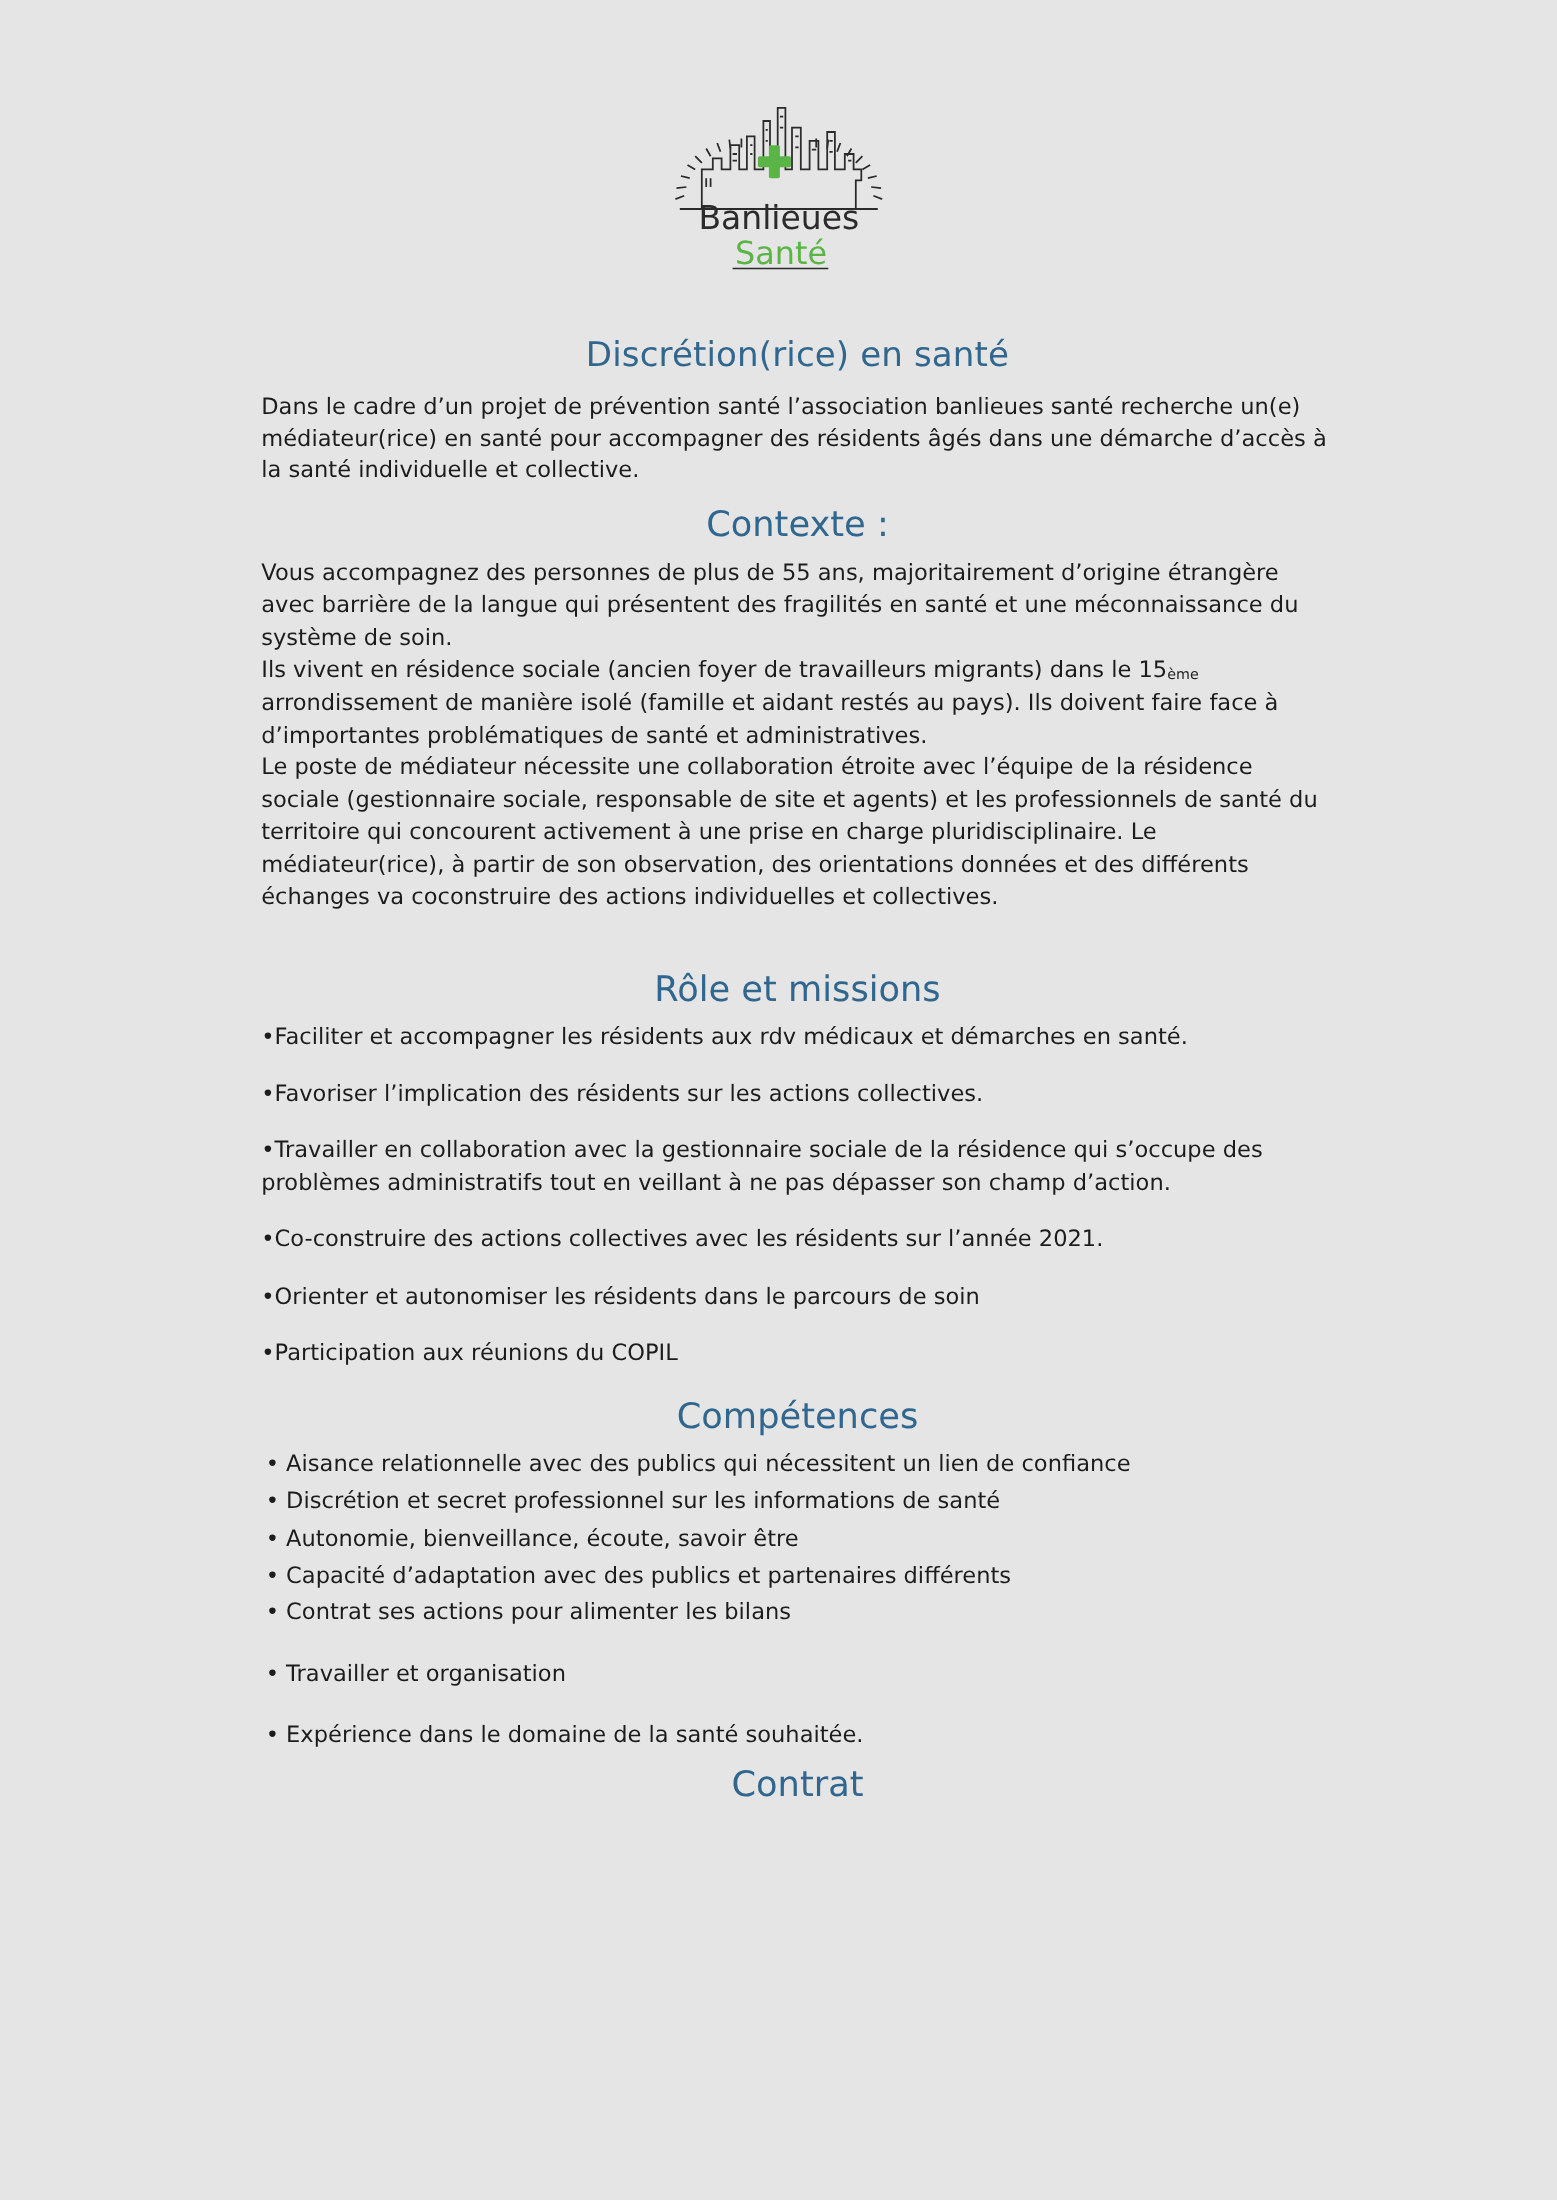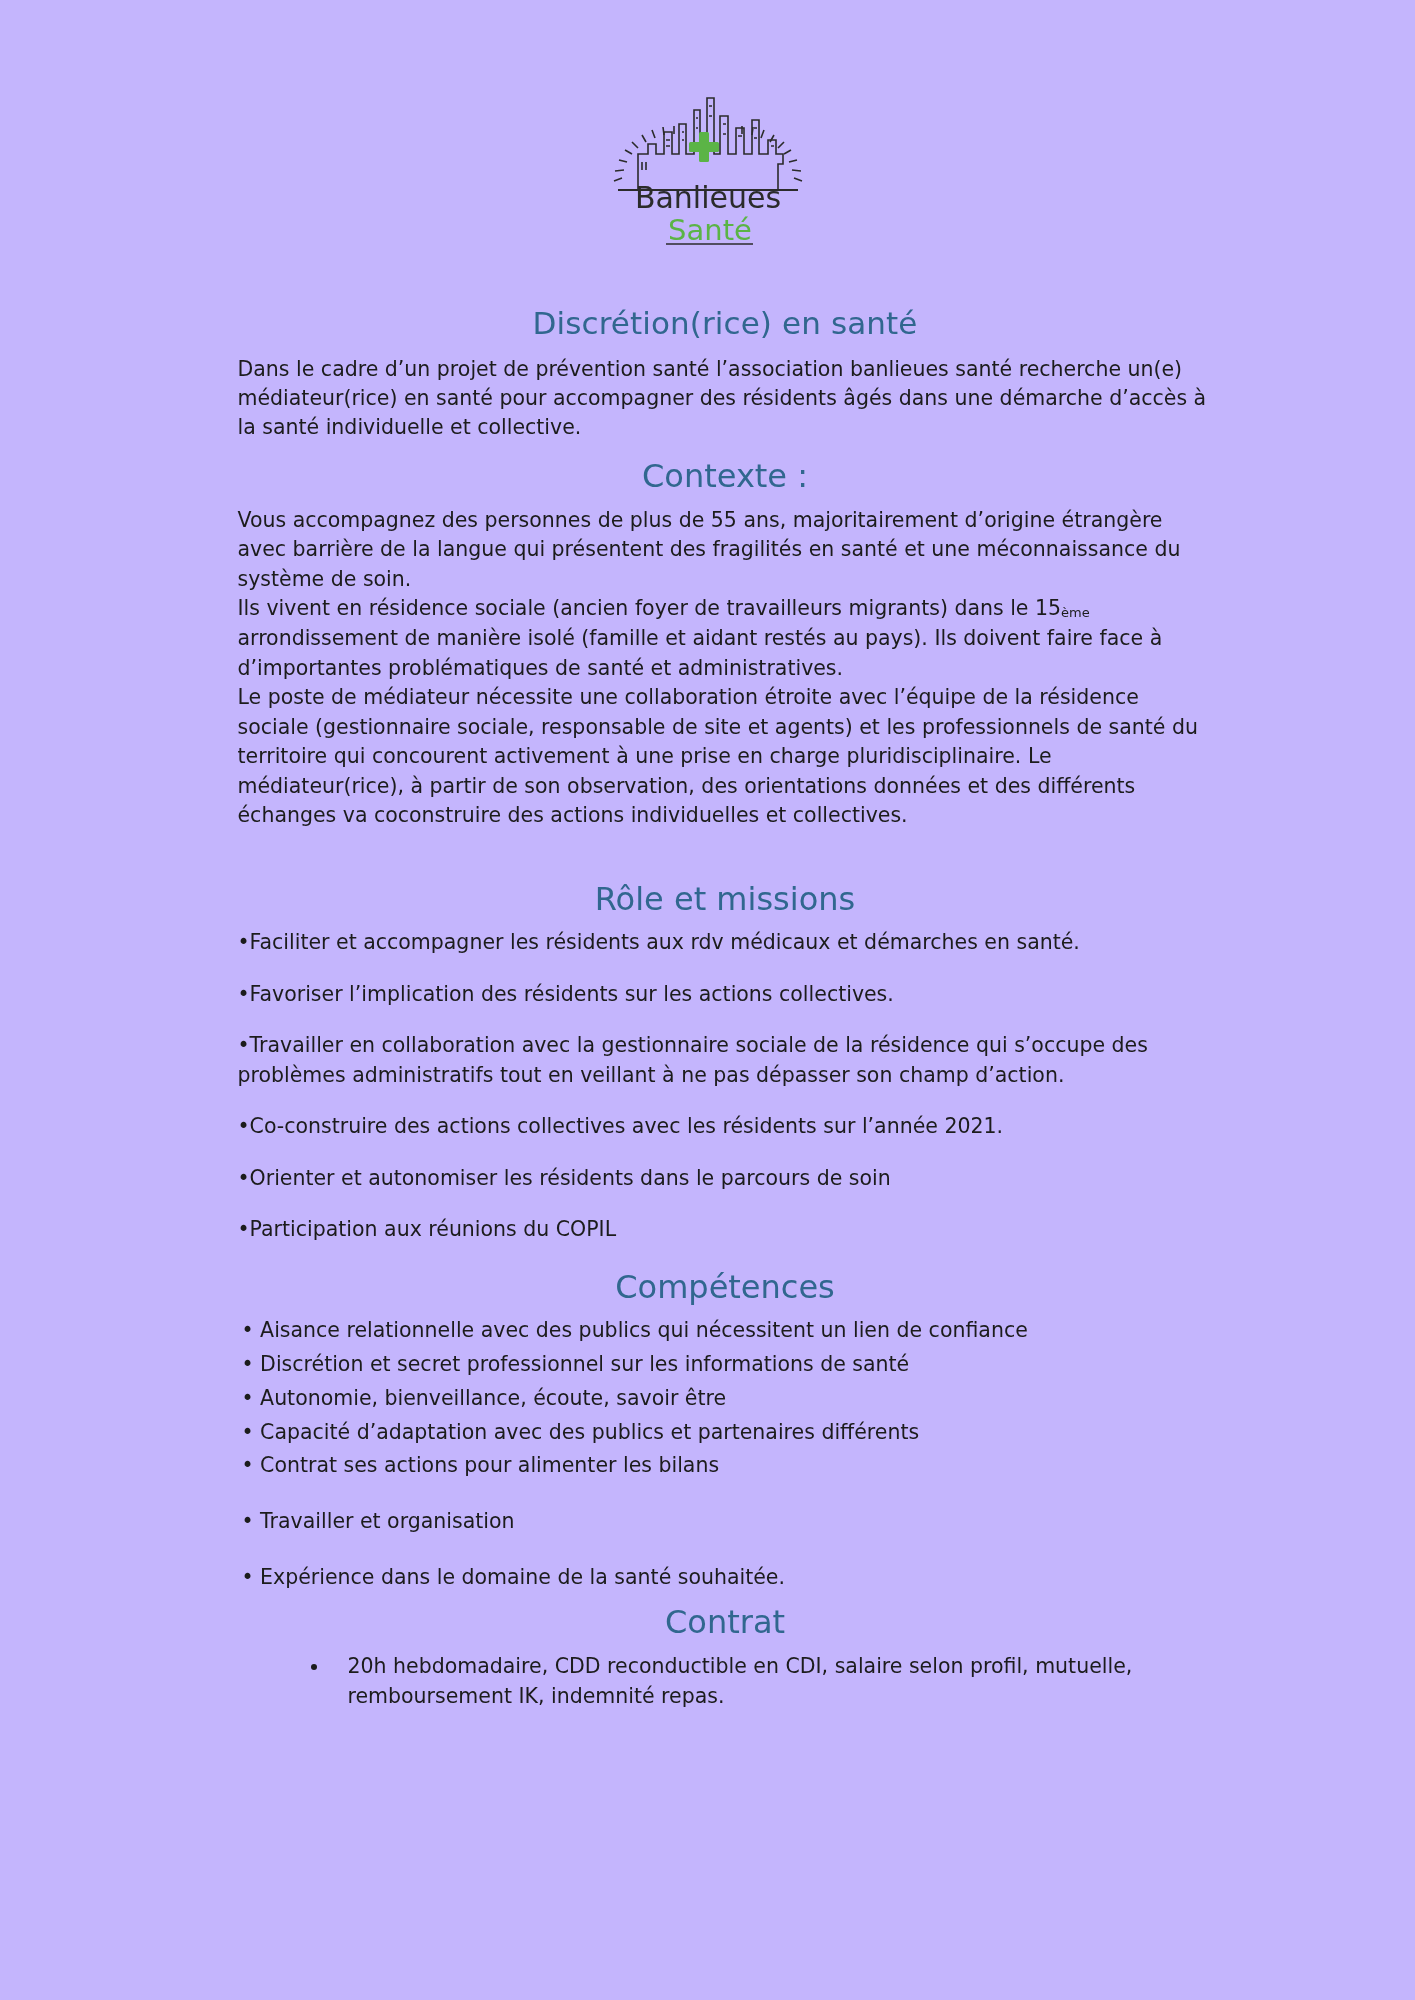--- a/index.html
+++ b/index.html
@@ -10,21 +10,21 @@
   body {
     width: 1415px;
     min-height: 2000px;
     font-family: "DejaVu Sans", sans-serif;
     color: #1a1a1a;
   }
   .page {
     position: relative;
     width: 1415px;
     min-height: 2000px;
-    background: #c4b5fd;
+    background: #e5e5e5;
     box-sizing: border-box;
     padding: 0;
   }
 
   
   .logo-block {
     width: 100%;
     display: flex;
     justify-content: center;
     padding-top: 58px;
@@ -172,18 +172,15 @@
       <p class="bullet-tight">• Aisance relationnelle avec des publics qui nécessitent un lien de confiance</p>
       <p class="bullet-tight">• Discrétion et secret professionnel sur les informations de santé</p>
       <p class="bullet-tight">• Autonomie, bienveillance, écoute, savoir être</p>
       <p class="bullet-tight">• Capacité d’adaptation avec des publics et partenaires différents</p>
       <p class="bullet-tight">• Contrat ses actions pour alimenter les bilans</p>
       <p class="bullet-tight spaced">• Travailler et organisation</p>
       <p class="bullet-tight spaced">• Expérience dans le domaine de la santé souhaitée.</p>
     </div>
 
     <h2 class="section-head tight">Contrat</h2>
-    <ul class="contract-list">
-      <li>20h hebdomadaire, CDD reconductible en CDI, salaire selon profil, mutuelle, remboursement IK, indemnité repas.</li>
-    </ul>
 
   </div>
 </div>
 
 </body></html>

